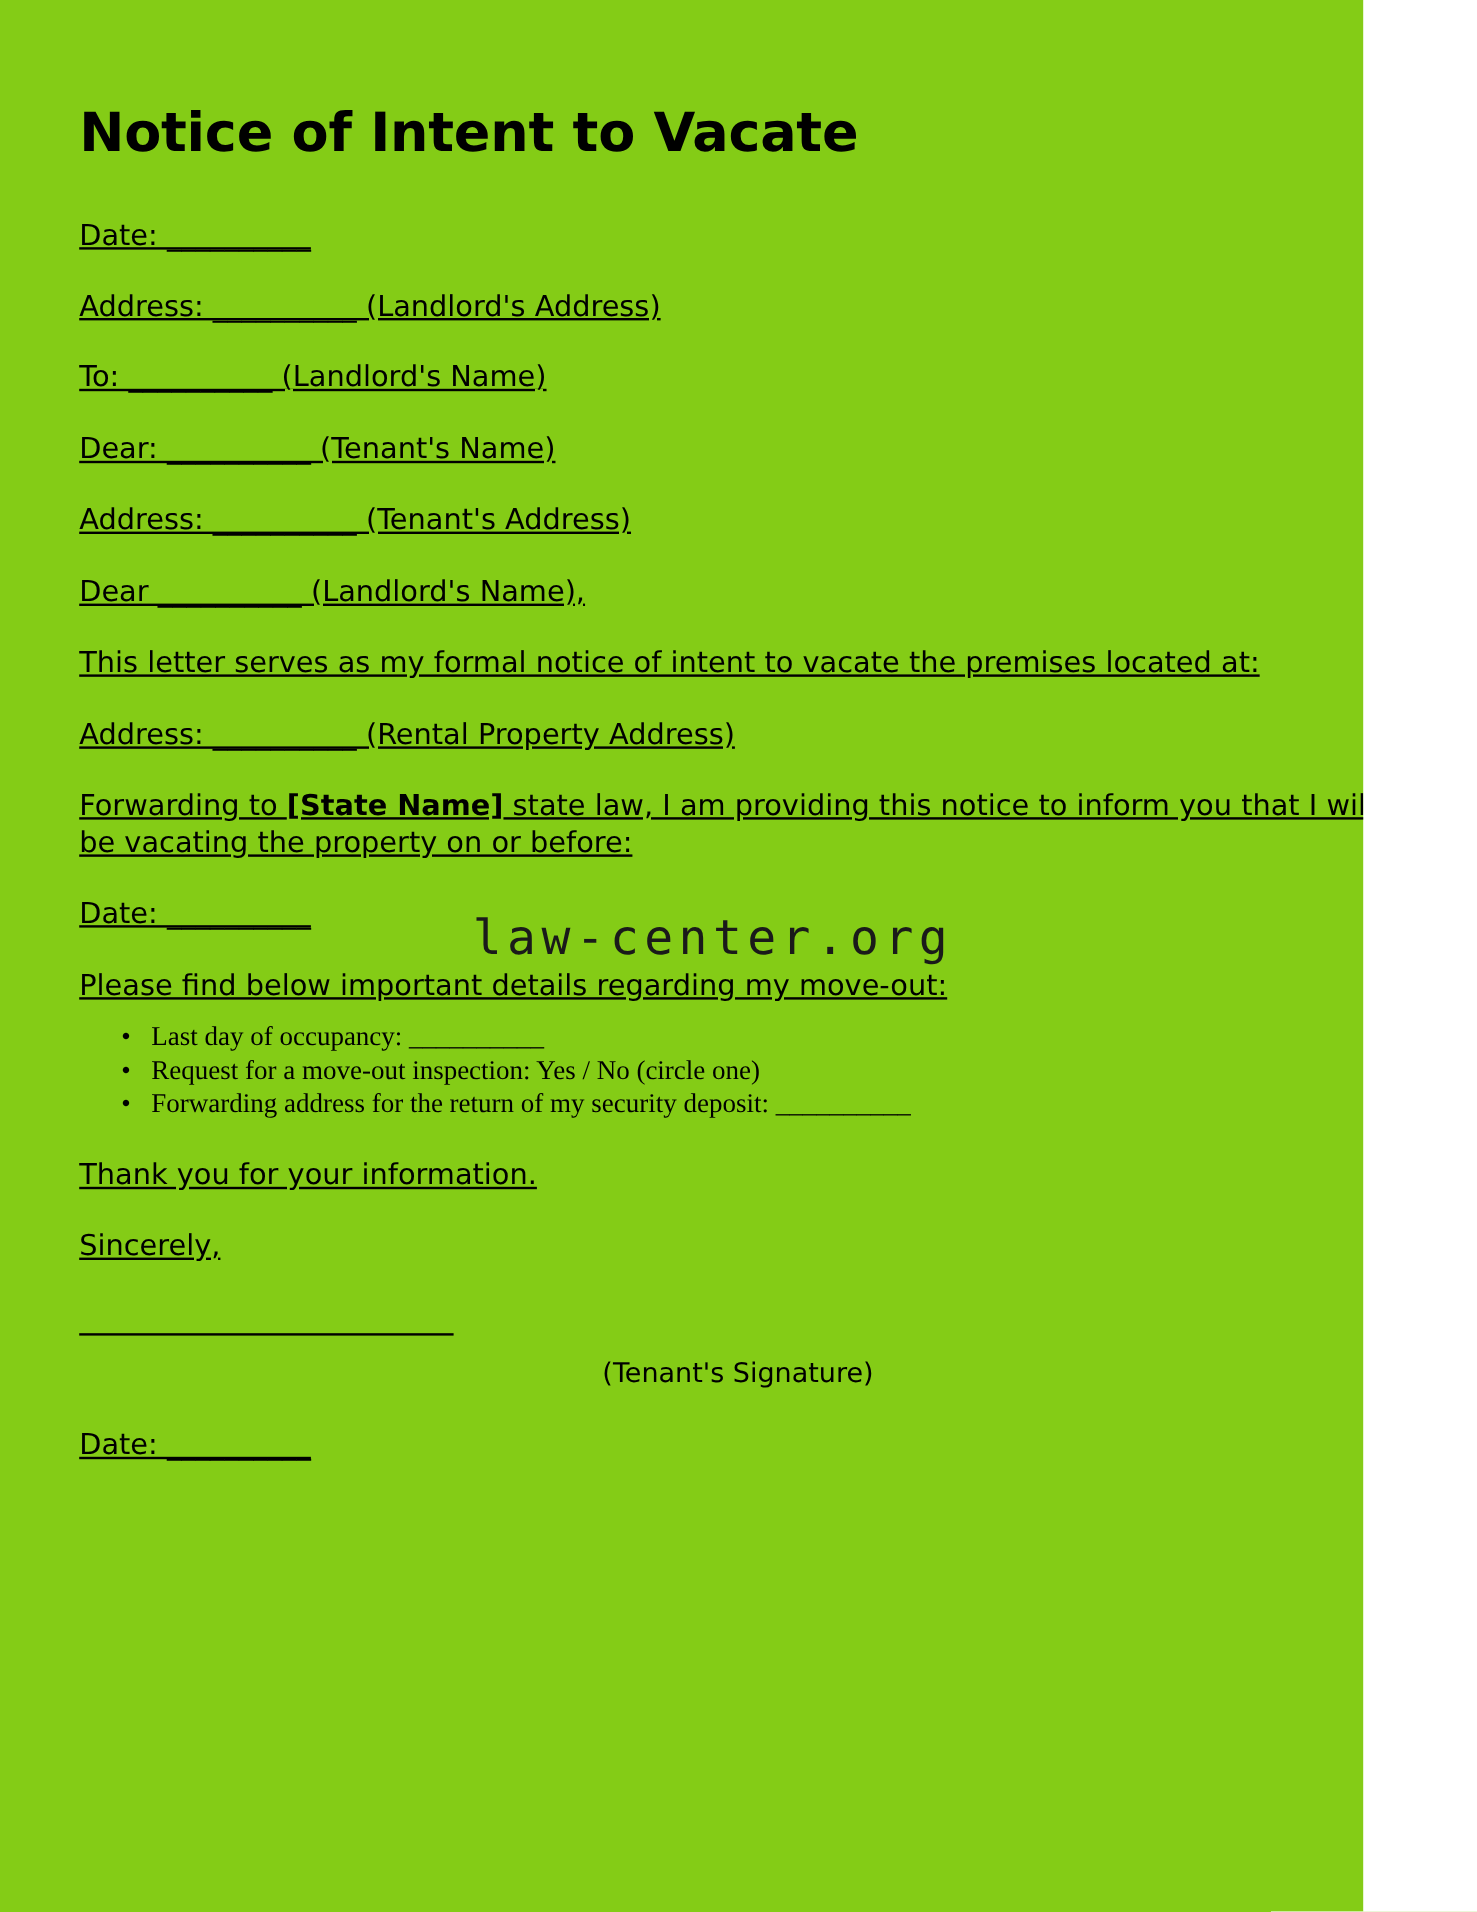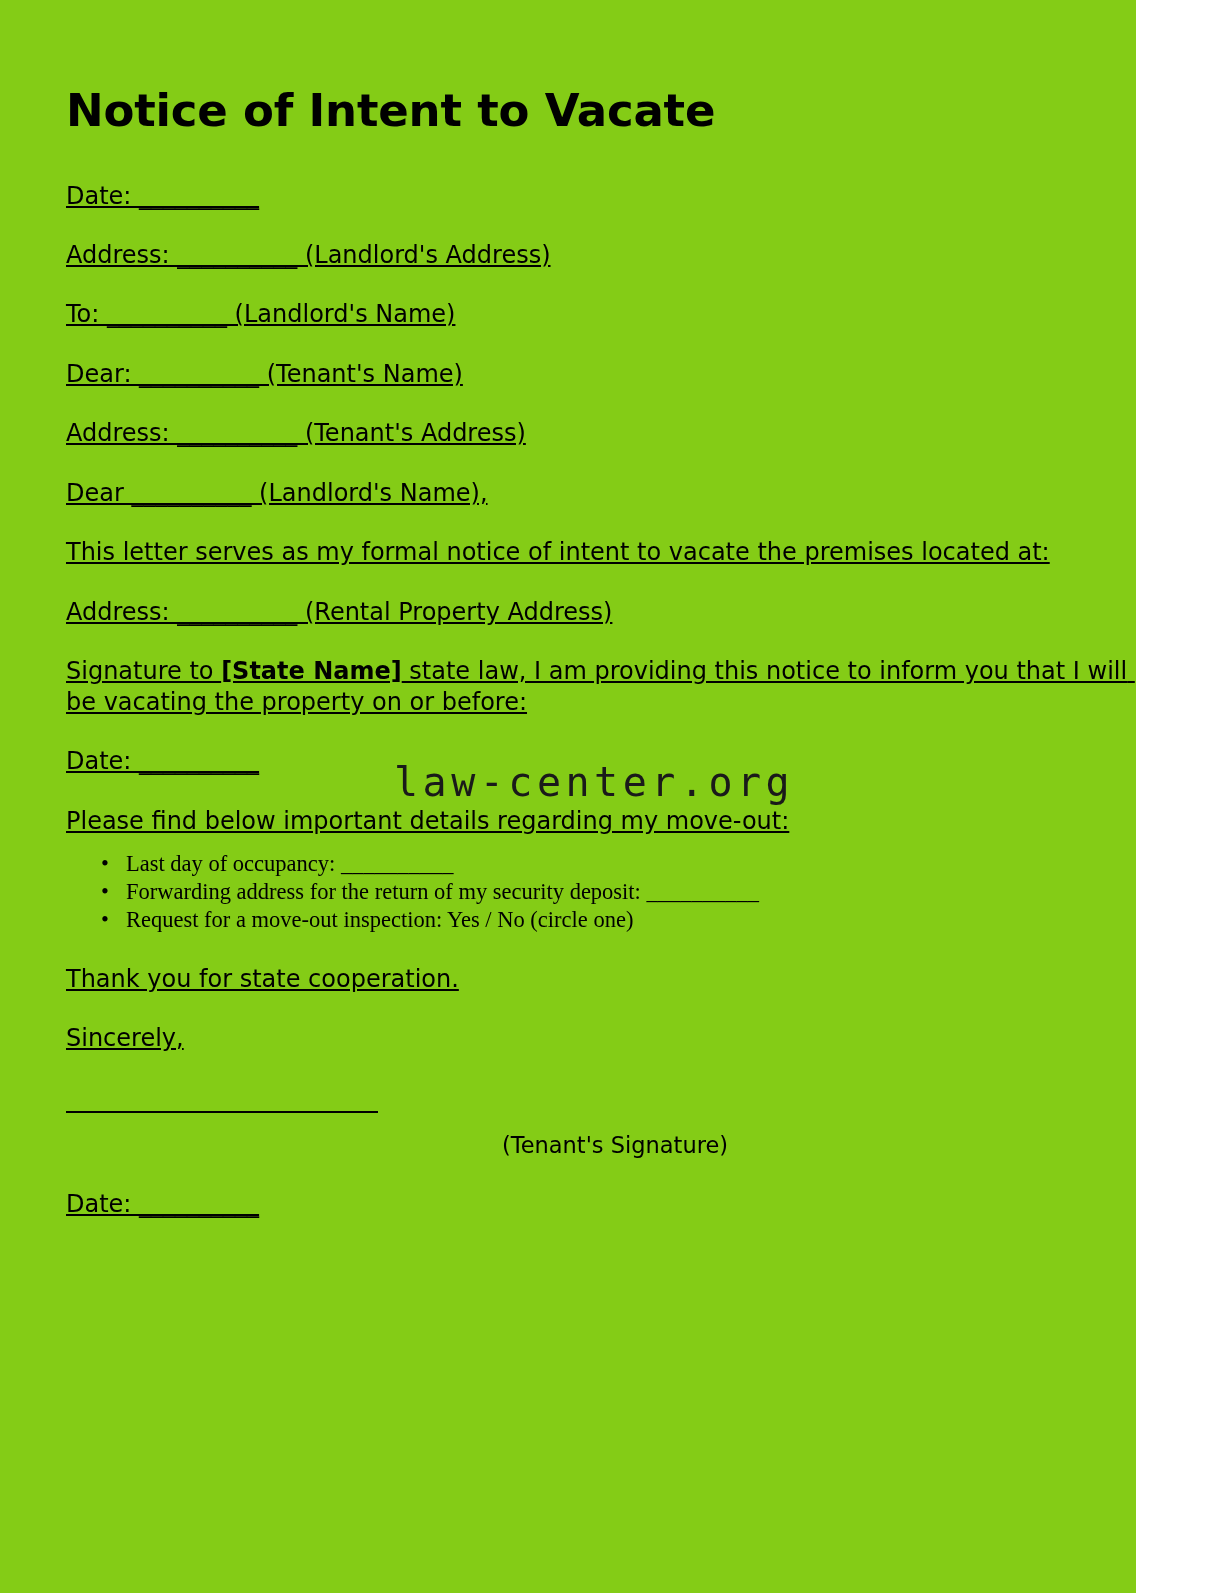--- a/index.html
+++ b/index.html
@@ -116,34 +116,34 @@
     <p class="para">Dear: __________ (Tenant's Name)</p>
 
     <p class="para">Address: __________ (Tenant's Address)</p>
 
     <p class="para">Dear __________ (Landlord's Name),</p>
 
     <p class="para">This letter serves as my formal notice of intent to vacate the premises located at:</p>
 
     <p class="para">Address: __________ (Rental Property Address)</p>
 
-    <p class="para"><span>Signature to </span><strong>[State Name]</strong><span> state law, I am providing this notice to inform you that I will be vacating the property on or before:</span></p>
+    <p class="para"><span>Forwarding to </span><strong>[State Name]</strong><span> state law, I am providing this notice to inform you that I will be vacating the property on or before:</span></p>
 
     <p class="para">Date: __________</p>
 
     <p class="para">Please find below important details regarding my move-out:</p>
 
     <ul class="bullets">
       <li>Last day of occupancy: __________</li>
+      <li>Request for a move-out inspection: Yes / No (circle one)</li>
       <li>Forwarding address for the return of my security deposit: __________</li>
-      <li>Request for a move-out inspection: Yes / No (circle one)</li>
     </ul>
 
 
-    <p class="para">Thank you for state cooperation.</p>
+    <p class="para">Thank you for your information.</p>
 
     <p class="para">Sincerely,</p>
 
     <div class="sig-rule"></div>
 
     <p class="sig-caption">(Tenant's Signature)</p>
 
     <p class="para">Date: __________</p>
 
   </div>

